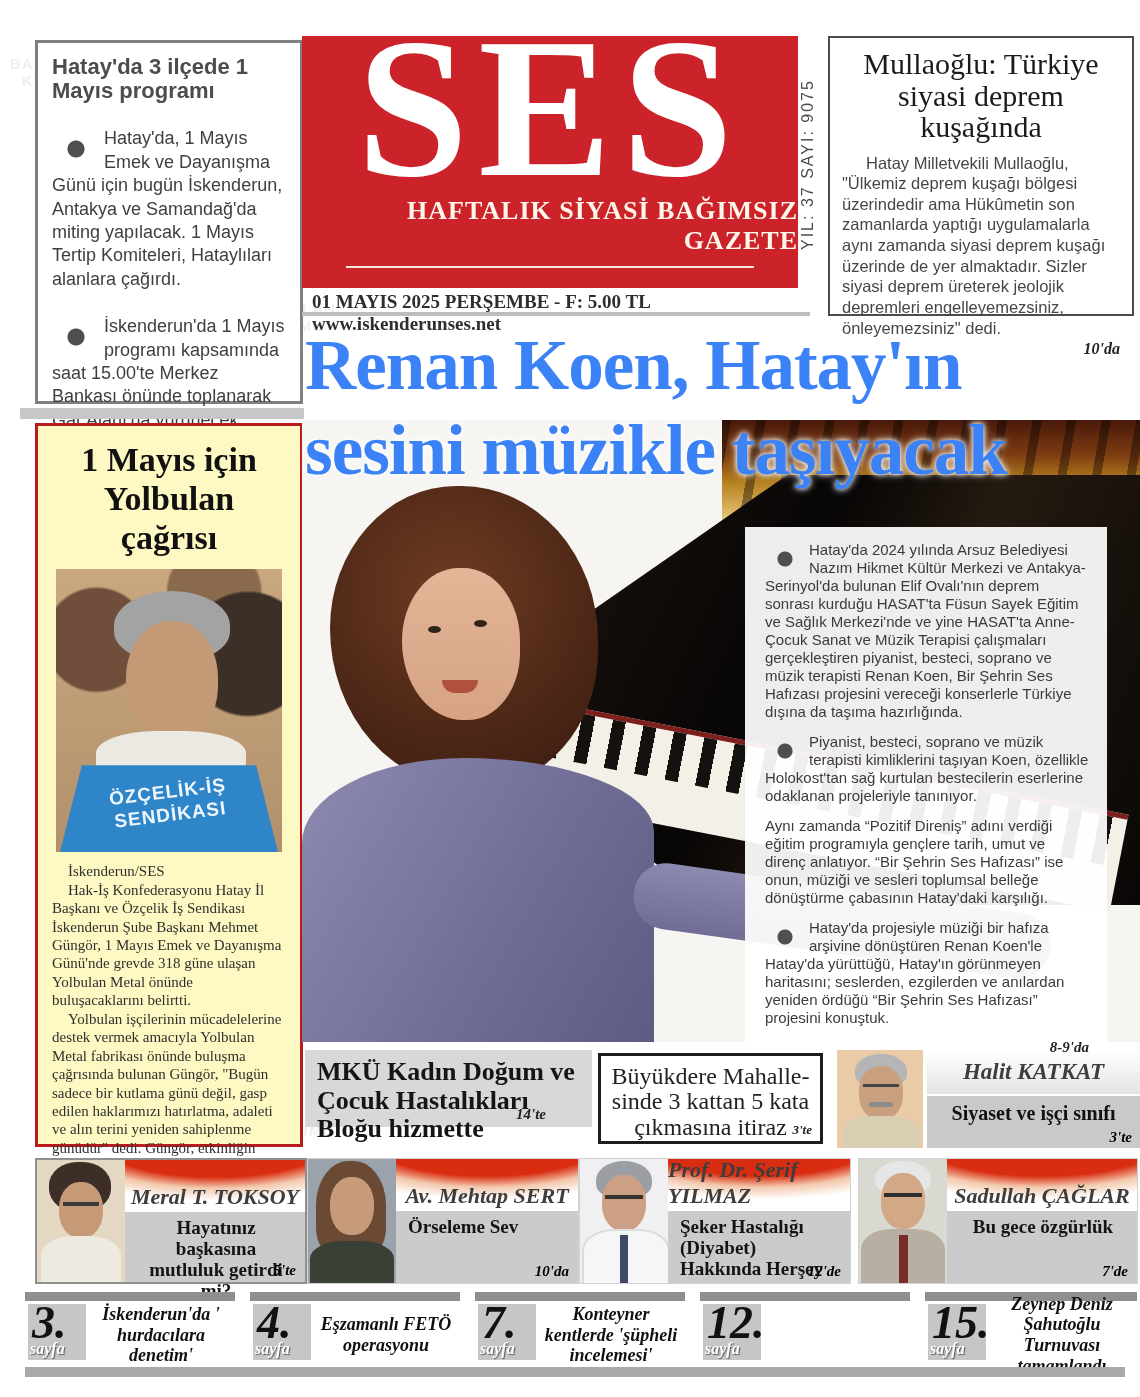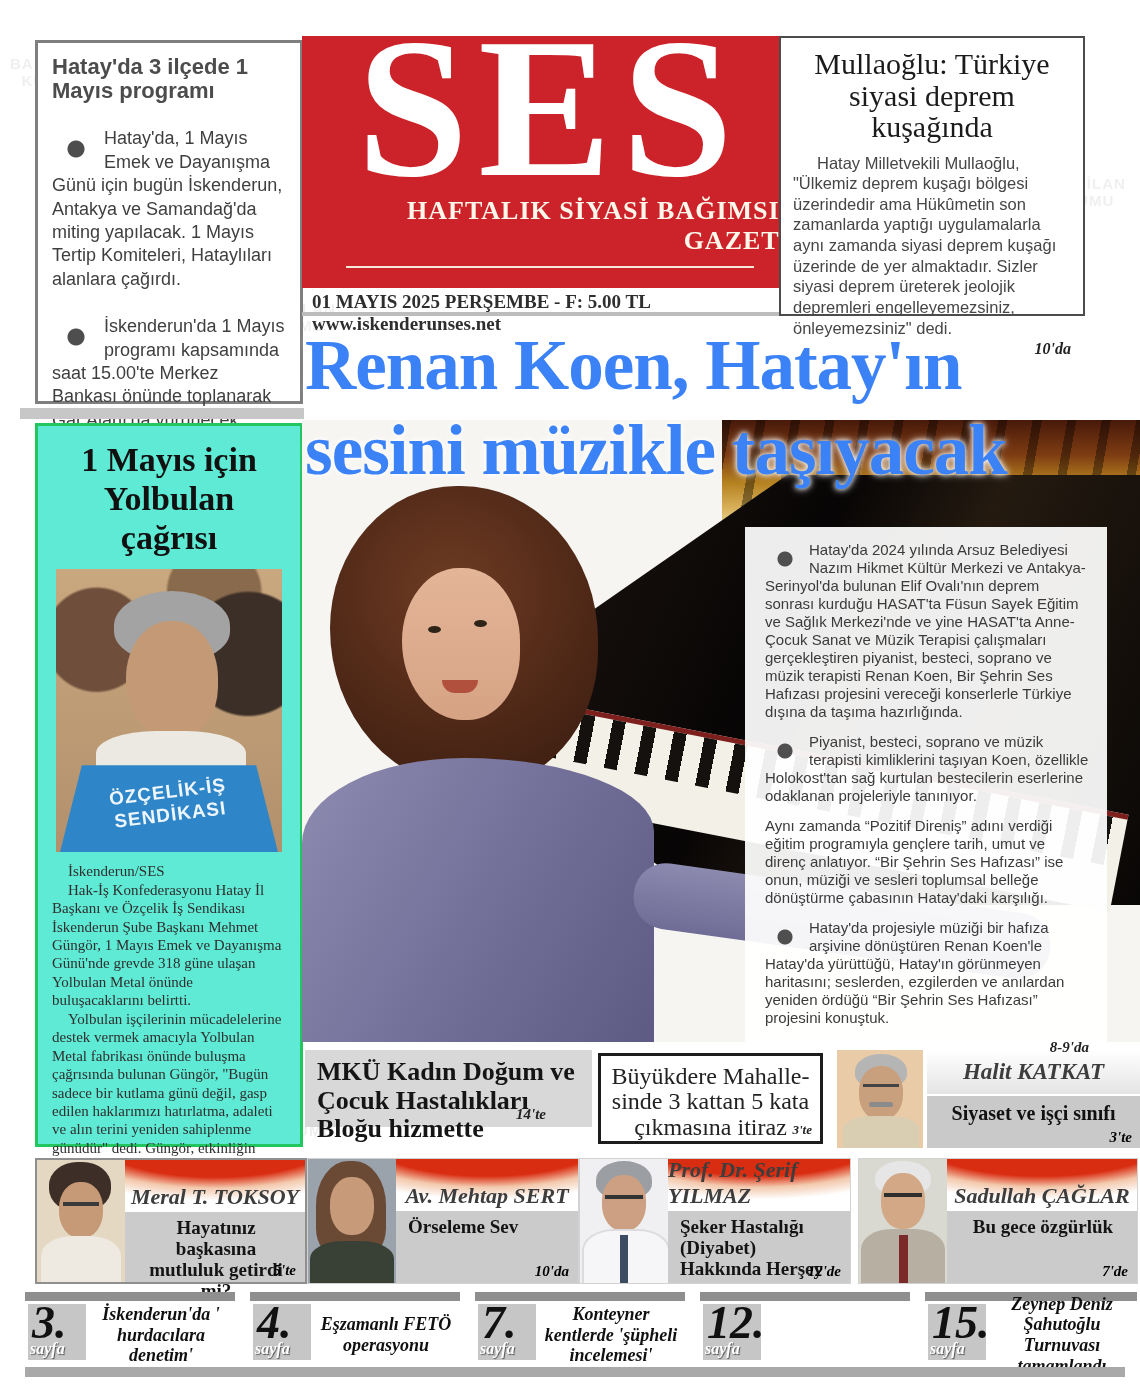--- a/index.html
+++ b/index.html
@@ -32,21 +32,21 @@
   .mast .tag{position:absolute;bottom:32px;left:0;right:0;text-align:right;color:#fdf6ea;
       font-weight:bold;font-size:26px;letter-spacing:1px;}
   .mast .tagline-rule{position:absolute;bottom:20px;left:44px;right:44px;height:2px;background:#f2e9d6;}
   .edition{left:799px;top:40px;width:26px;height:250px;writing-mode:vertical-rl;
       transform:rotate(180deg);font-family:"Liberation Sans",sans-serif;
       font-size:16px;color:#4d4d4d;letter-spacing:2px;text-align:center;}
   .dateline{left:302px;top:291px;width:508px;height:25px;font-weight:bold;font-size:19px;
       color:#2e2e2e;padding-left:10px;box-sizing:border-box;border-bottom:4px solid #bdbdbd;}
 
   
-  .box-tr{left:779px;top:36px;width:306px;height:280px;border:2px solid #4c4c4c;
+  .box-tr{left:828px;top:36px;width:306px;height:280px;border:2px solid #4c4c4c;
           padding:8px 12px;box-sizing:border-box;background:#fff;}
   .box-tr h2{margin:2px 0 0 0;text-align:center;font-size:30px;line-height:1.05;
              color:#1b1b1b;font-weight:normal;}
   .box-tr p{margin:10px 0 0 0;font-size:16.5px;line-height:1.25;color:#464646;text-indent:24px;}
 
   
   .headline{left:305px;top:330px;width:835px;z-index:5;}
   .headline div{font-weight:bold;font-size:71px;line-height:1.0;color:#3b82f6;
       letter-spacing:-1px;text-shadow:0 0 5px rgba(255,255,255,.95),0 0 9px rgba(255,255,255,.85);}
   .headline .l2{margin-top:14px;}
@@ -81,22 +81,22 @@
   
   .panel{left:745px;top:527px;width:362px;height:515px;background:rgba(255,255,255,.93);
       z-index:3;padding:14px 18px 0 20px;box-sizing:border-box;
       font-family:"Liberation Sans","DejaVu Sans",sans-serif;}
   .panel p{margin:0 0 12px 0;font-size:15px;line-height:1.2;color:#3b3b3b;}
   .panel .bullet::before{width:44px;height:32px;
       background:radial-gradient(circle at 20px 18px,#4f4f4f 7px,transparent 8px);}
   .panel .pref{font-size:15px;}
 
   
-  .box-union{left:35px;top:423px;width:268px;height:724px;border:3px solid #22c55e;
-      padding:14px 14px 6px 14px;box-sizing:border-box;background:#5eead4;}
+  .box-union{left:35px;top:423px;width:268px;height:724px;border:3px solid #b91c1c;
+      padding:14px 14px 6px 14px;box-sizing:border-box;background:#fef9c3;}
   .box-union h2{margin:0;text-align:center;font-size:34px;line-height:1.15;color:#111;font-weight:bold;}
   .union-photo{position:relative;margin:12px auto 10px auto;width:226px;height:283px;overflow:hidden;
       background:radial-gradient(circle at 18% 25%,#6f4f3c 0 18%,transparent 19%),
                  radial-gradient(circle at 85% 30%,#3c2f27 0 22%,transparent 23%),
                  radial-gradient(circle at 70% 8%,#8a6a4c 0 15%,transparent 16%),
                  linear-gradient(#c9a87f,#b2906c);}
   .up-hair{position:absolute;left:58px;top:22px;width:116px;height:70px;background:#a3a3a3;
       border-radius:50% 50% 42% 42%;}
   .up-face{position:absolute;left:70px;top:52px;width:92px;height:118px;background:#c49a76;
       border-radius:48% 48% 44% 50%;}

